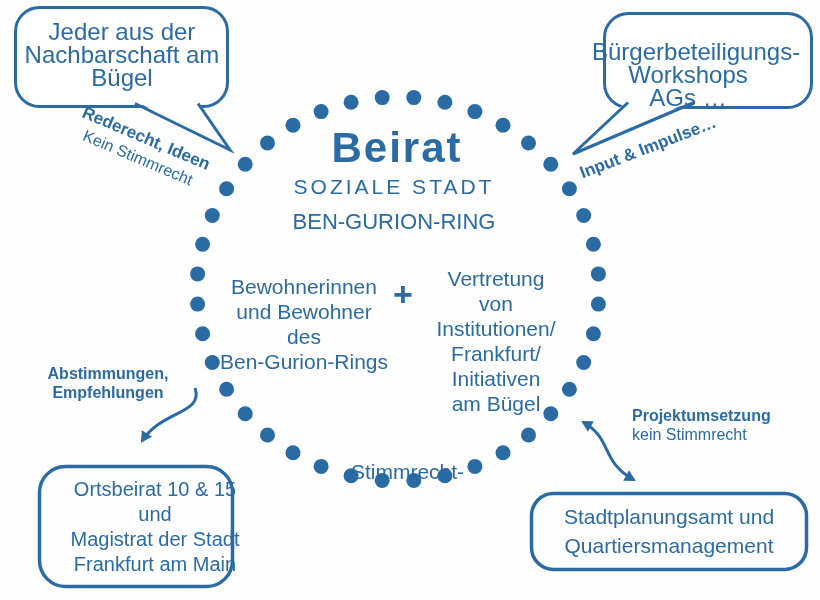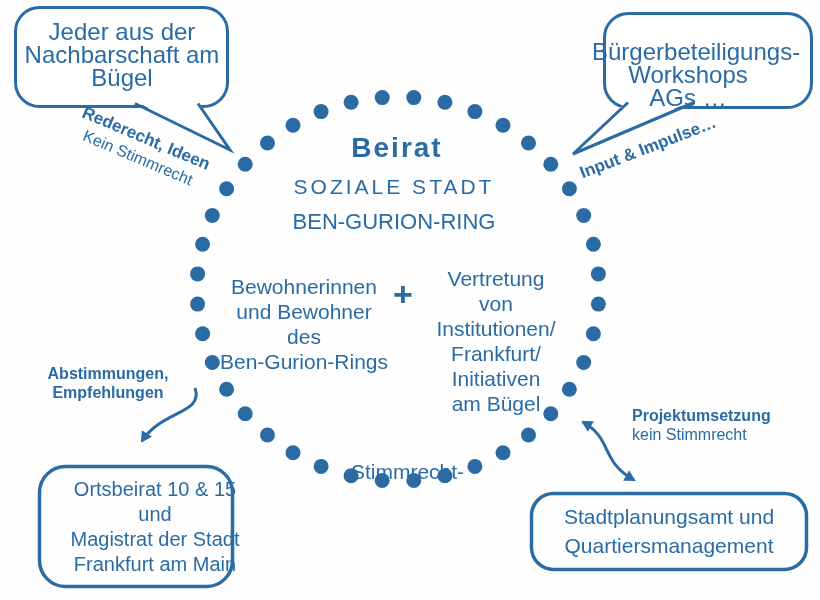--- a/index.html
+++ b/index.html
@@ -17,21 +17,21 @@
   .wf   { fill:#fff; }
   .af   { fill:var(--accent); }
   .dotfill { fill:var(--accent); }
 
   .txt { position:absolute; text-align:center; line-height:1.15; }
 
   .bubble-text   { font-size:24px; line-height:23px; font-weight:400; }
   .box-text-bl   { font-size:20px; line-height:25px; }
   .box-text-br   { font-size:21px; line-height:29px; }
 
-  .title-main    { font-size:28px; font-weight:700; letter-spacing:2px; line-height:44px; }
+  .title-main    { font-size:42px; font-weight:700; letter-spacing:2px; line-height:44px; }
   .title-sub1    { font-size:21px; letter-spacing:3px; line-height:24px;text-align:center; }
   .title-sub2    { font-size:22px; letter-spacing:0px; line-height:24px; }
 
   .col-text      { font-size:21px; line-height:25px; }
   .plus-sign     { font-size:34px; font-weight:700; line-height:34px; }
   .voting-note   { font-size:21px; line-height:24px;margin-top:24px; }
 
   .rot-label     { font-size:17px; font-weight:700; line-height:21px; }
   .rot-label .reg{ font-weight:400; font-size:16px; }
   .side-label    { font-size:16px; font-weight:700; line-height:19px; }

